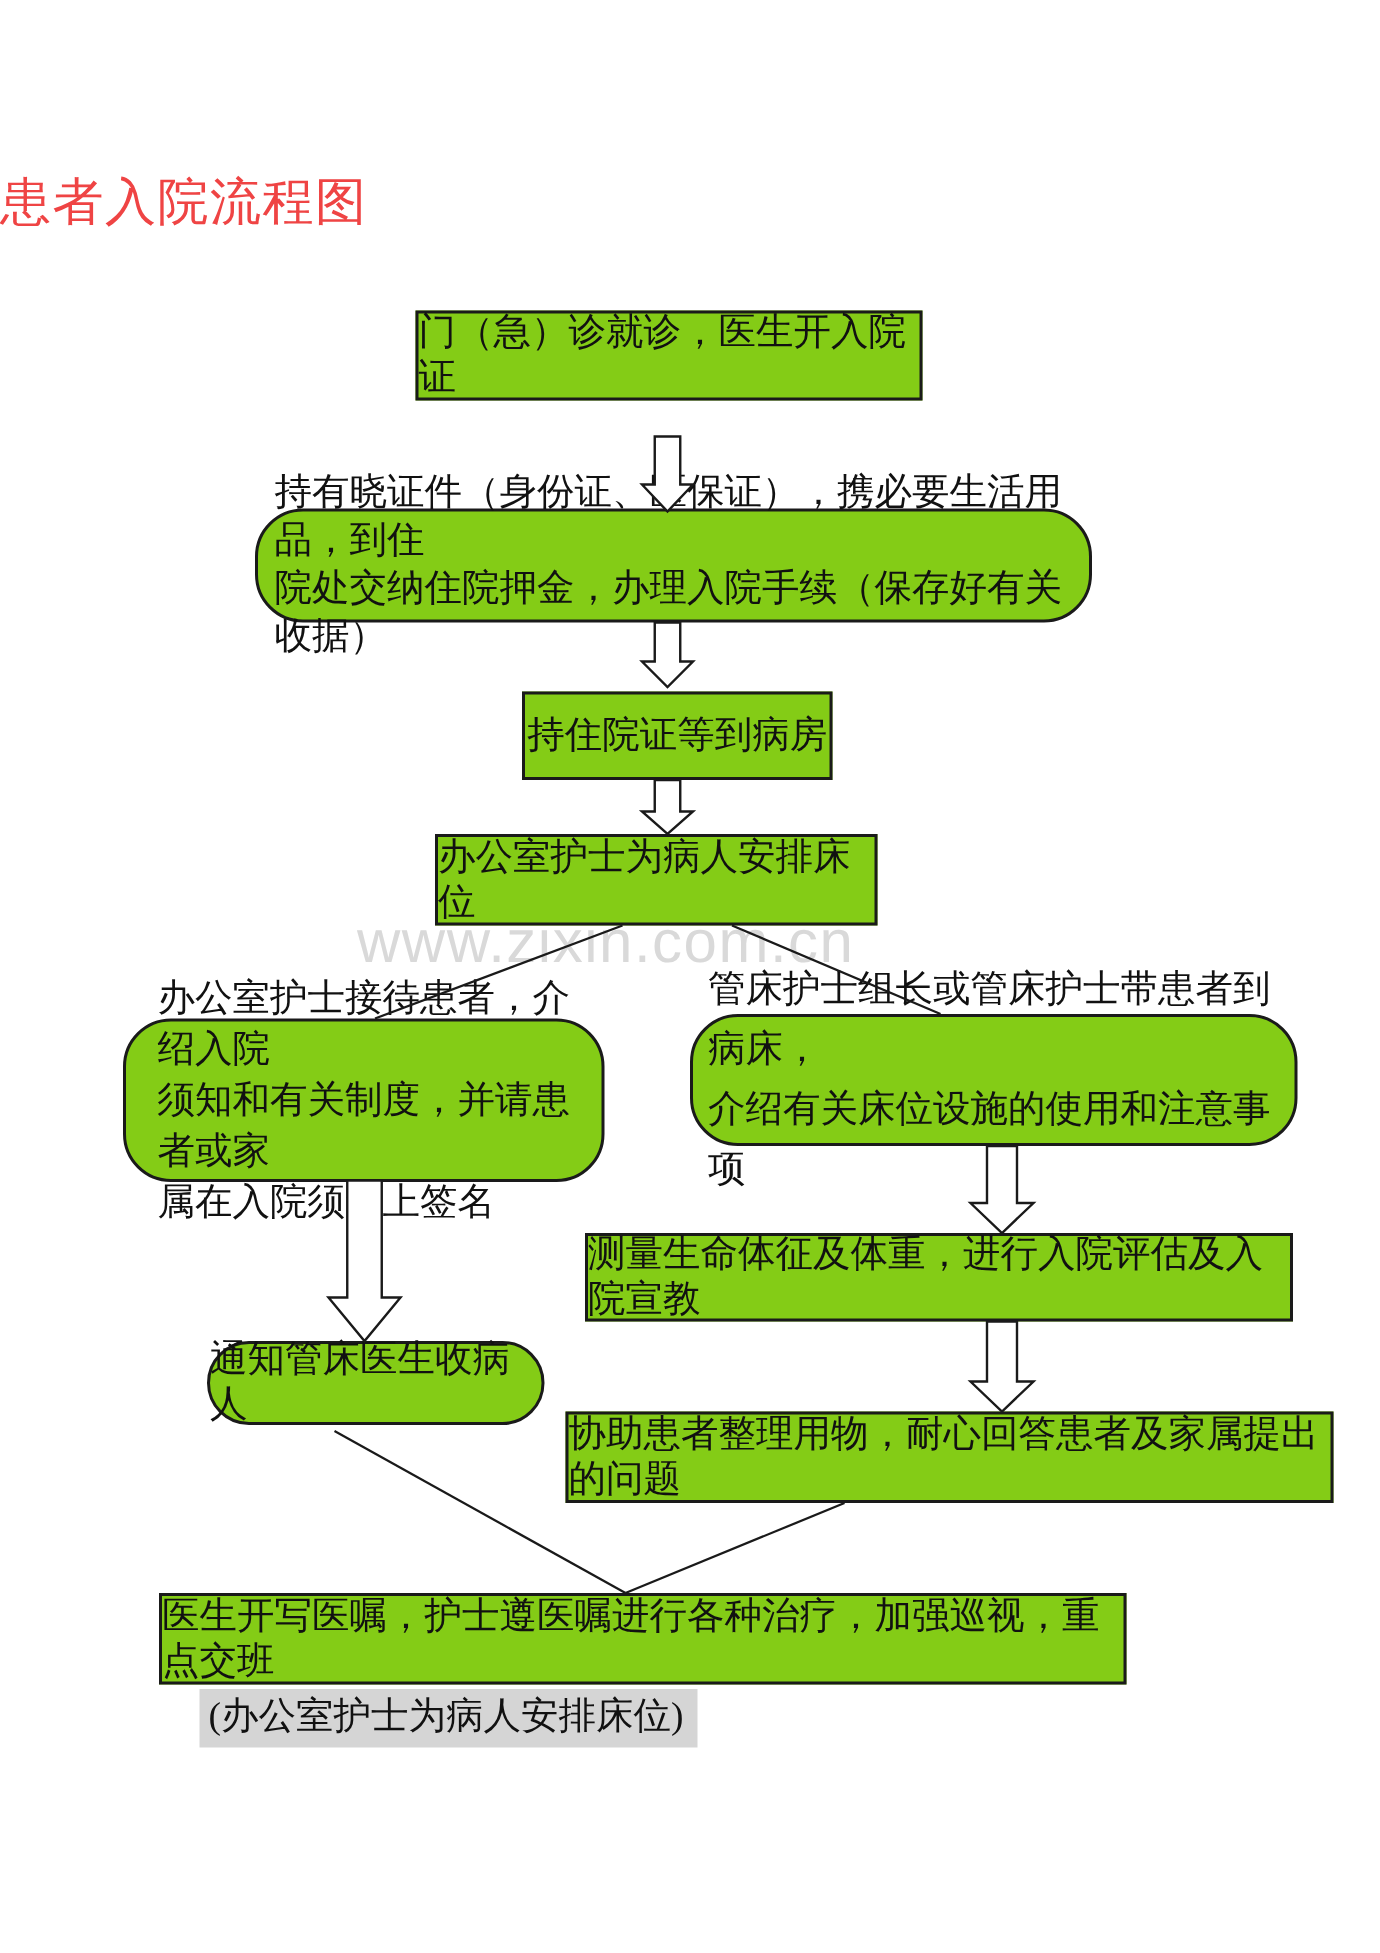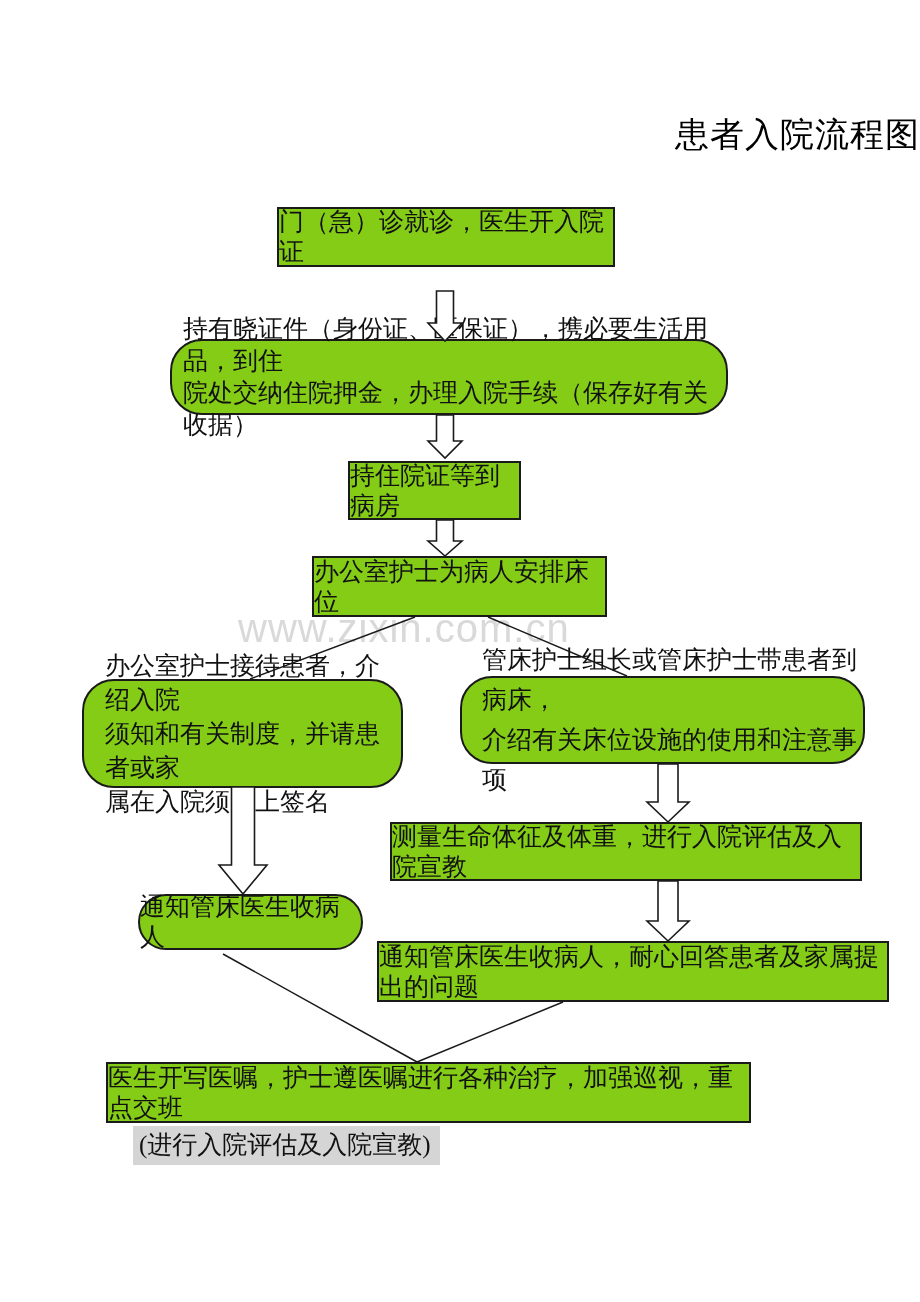--- a/index.html
+++ b/index.html
@@ -8,46 +8,46 @@
     width:920px;height:1302px;
     margin:0 auto;
     background:var(--page-bg,#fff);
     overflow:hidden;
     font-family:"Liberation Serif","DejaVu Serif",serif;
     color:#111;
   }
   .page-title{
     position:absolute;
     left:0;top:112px;width:920px;
-    text-align:right;
+    text-align:left;
     font-size:34px;
     letter-spacing:1px;
-    color:#000000;
+    color:#ef4444;
   }
   .flow-box{
     position:absolute;
     box-sizing:border-box;
     border:2px solid var(--line,#1a1a1a);
     background:#84cc16;
     display:flex;
     align-items:center;
     justify-content:center;
     font-size:25px;
     line-height:30px;
     white-space:pre-line;
     text-align:left;
   }
   .flow-box.left{justify-content:flex-start;border-radius:32px;}
   
   #box-visit      {left:277px;top:207px;width:338px;height:60px;}
   #box-documents  {left:170px;top:339px;width:558px;height:76px;padding-left:11px;line-height:32px;}
-  #box-wait       {left:348px;top:461px;width:173px;height:59px;}
-  #box-assign     {left:290px;top:556px;width:295px;height:61px;margin-left:22px;}
+  #box-wait       {left:348px;top:461px;width:207px;height:59px;}
+  #box-assign     {left:290px;top:556px;width:295px;height:61px;}
   #box-reception  {left:82px; top:679px;width:321px;height:109px;padding-left:21px;line-height:34px;}
-  #box-bedside    {left:460px;top:676px;width:405px;height:88px;padding-left:20px;line-height:40px;justify-content:flex-end;}
+  #box-bedside    {left:460px;top:676px;width:405px;height:88px;padding-left:10px;line-height:40px;justify-content:flex-end;}
   #box-vitals     {left:390px;top:822px;width:472px;height:59px;}
   #box-notify     {left:138px;top:894px;width:225px;height:56px;border-radius:28px;}
   #box-assist     {left:377px;top:941px;width:512px;height:61px;}
   #box-orders     {left:106px;top:1062px;width:645px;height:61px;}
   .watermark{
     position:absolute;
     left:238px;top:606px;
     font-family:"Liberation Sans","DejaVu Sans",sans-serif;
     font-size:40px;
     color:var(--watermark,#d9d9d9);
@@ -109,21 +109,21 @@
 
   <div class="flow-box" id="box-vitals">
     <span>测量生命体征及体重，进行入院评估及入院宣教</span>
   </div>
 
   <div class="flow-box" id="box-notify">
     <span>通知管床医生收病人</span>
   </div>
 
   <div class="flow-box" id="box-assist">
-    <span>通知管床医生收病人，耐心回答患者及家属提出的问题</span>
+    <span>协助患者整理用物，耐心回答患者及家属提出的问题</span>
   </div>
 
   <div class="flow-box" id="box-orders">
     <span>医生开写医嘱，护士遵医嘱进行各种治疗，加强巡视，重点交班</span>
   </div>
 
   <svg class="connectors" viewBox="0 0 920 1302">
 
     <polygon class="blk" points="436.5,291 453.5,291 453.5,323 462,323 445,341 428,323 436.5,323"></polygon>
 
@@ -139,15 +139,15 @@
 
     <polygon class="blk" points="231.5,787 254.5,787 254.5,865 267,865 243,894 219,865 231.5,865"></polygon>
 
     <polygon class="blk" points="658,881 678,881 678,921 689,921 668,941 647,921 658,921"></polygon>
 
     <line class="ln" x1="223" y1="954" x2="417" y2="1062"></line>
 
     <line class="ln" x1="563" y1="1002" x2="417" y2="1062"></line>
   </svg>
 
-  <div class="note-highlight">(进行入院评估及入院宣教)</div>
+  <div class="note-highlight">(办公室护士为病人安排床位)</div>
 
 </div>
 
 </body></html>

